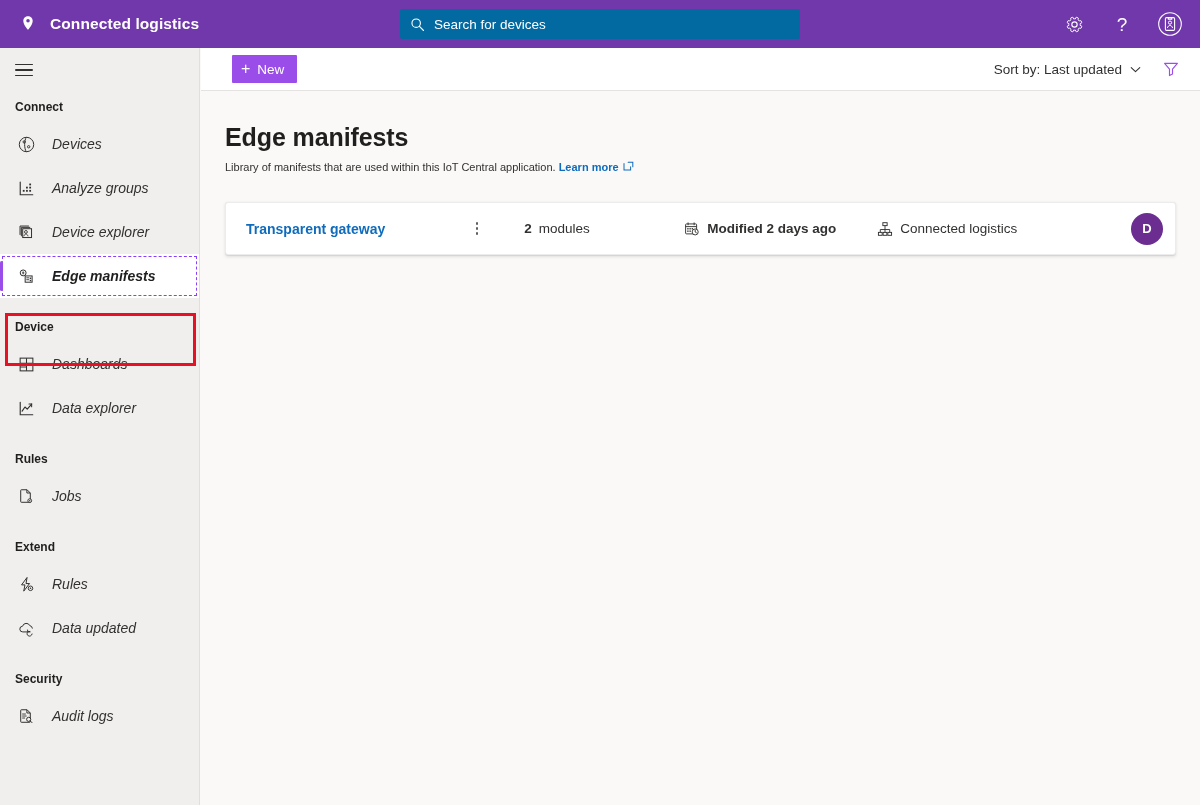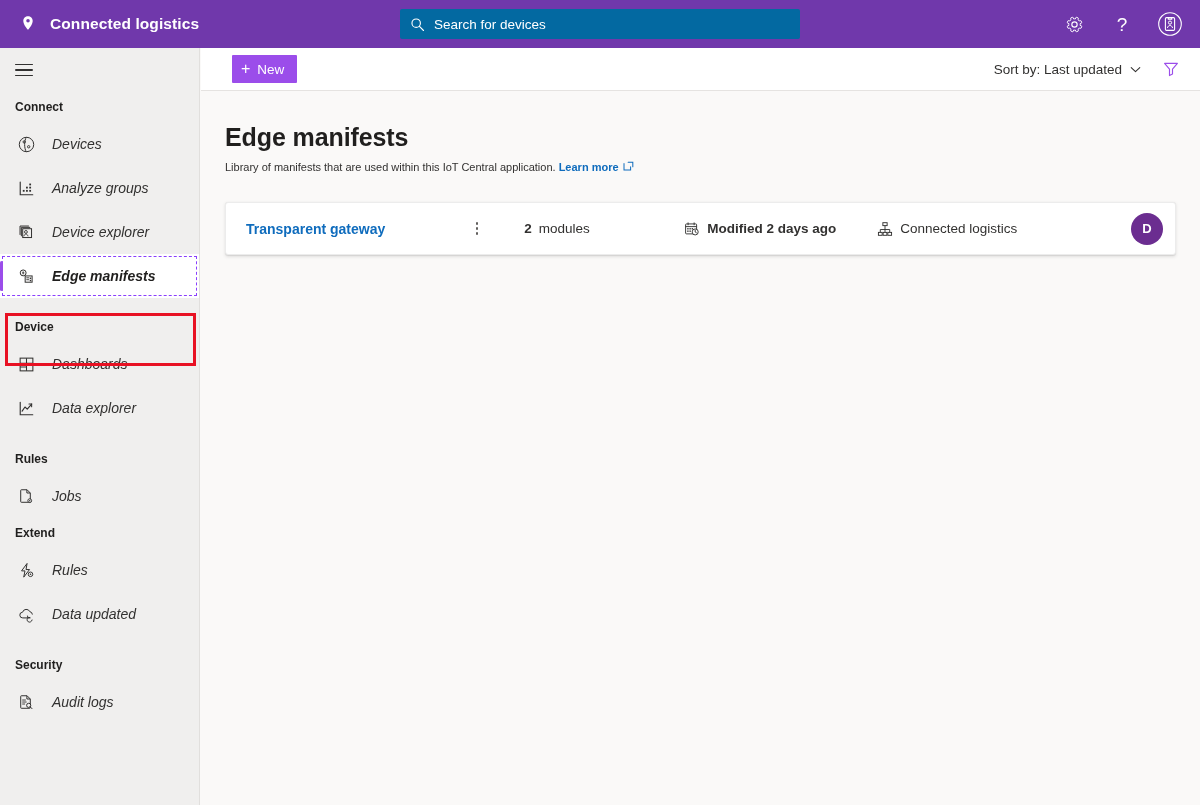--- a/index.html
+++ b/index.html
@@ -392,21 +392,21 @@
       <svg width="19" height="19" viewBox="0 0 20 20" fill="none">
         <path d="M4.6 2.9h6l3.4 3.4v9.1a.7.7 0 01-.7.7H4.6a.7.7 0 01-.7-.7V3.6a.7.7 0 01.7-.7z" stroke="#323130" stroke-width="1.05" fill="none"></path>
         <path d="M10.4 3v3.3h3.4" stroke="#323130" stroke-width="1.05"></path>
         <circle cx="13.4" cy="14.4" r="2" stroke="#323130" stroke-width="1" fill="#f0efee"></circle>
         <circle cx="13.4" cy="14.4" r=".75" fill="#323130"></circle>
       </svg>
     </span>
     <span class="nav-label">Jobs</span>
   </div>
 
-  <div class="nav-group-title" style="">Extend</div>
+  <div class="nav-group-title" style="margin-top:14px">Extend</div>
 
   <div class="nav-item">
     <span class="nav-ico">
       <svg width="19" height="19" viewBox="0 0 20 20" fill="none">
         <path d="M10.6 2.6L4.8 10.4h3.6l-1.3 6.6 6.1-8h-3.7l1.1-6.4z" stroke="#323130" stroke-width="1.05" fill="none" stroke-linejoin="round"></path>
         <circle cx="14.2" cy="14" r="2.4" stroke="#323130" stroke-width="1" fill="#f0efee"></circle>
         <circle cx="14.2" cy="14" r=".85" fill="#323130"></circle>
       </svg>
     </span>
     <span class="nav-label">Rules</span>

